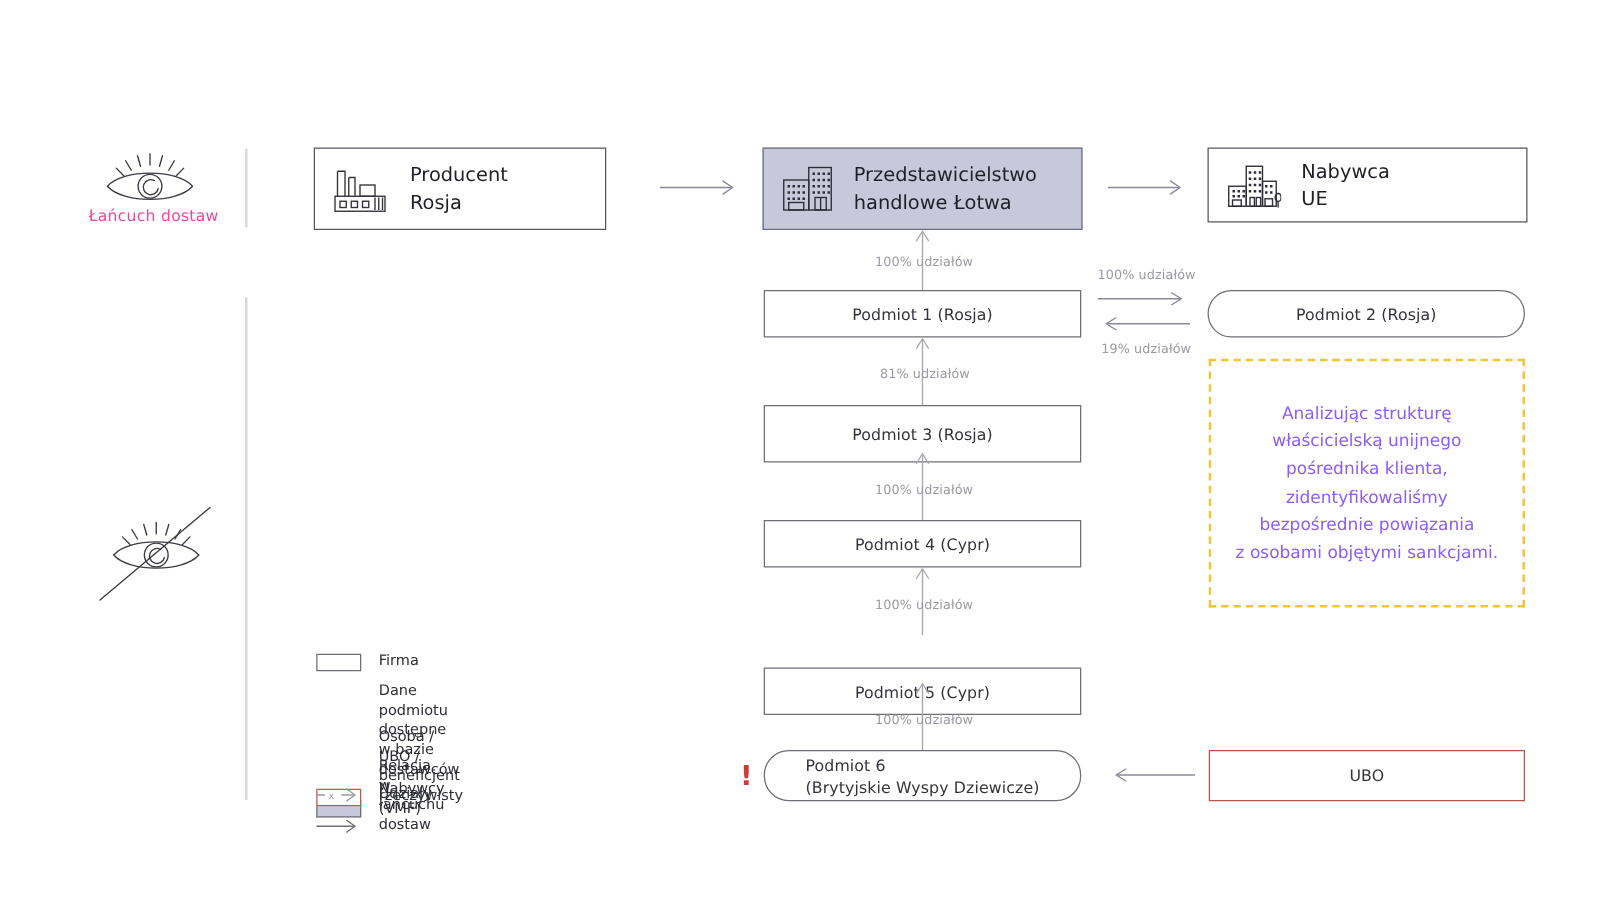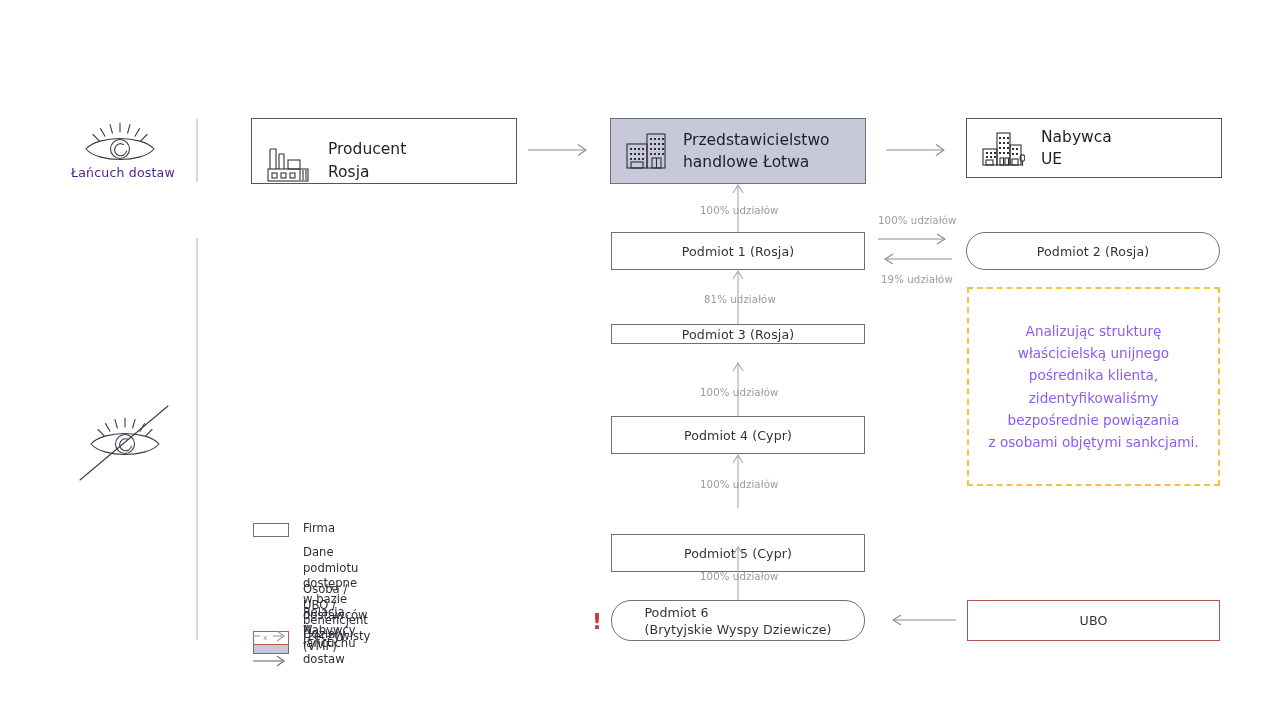--- a/index.html
+++ b/index.html
@@ -19,21 +19,21 @@
     position: absolute;
     width: 2px;
     background: #d8d8d8;
   }
 
   
   .eye-wrap { position: absolute; }
   .eye-label {
     position: absolute;
     font-size: 12.5px;
-    color: #4c1d95;
+    color: #ec4899;
     letter-spacing: .2px;
     white-space: nowrap;
   }
 
   
   .role-box {
     position: absolute;
     border: 1px solid #55555f;
     background: #ffffff;
     display: flex;
@@ -168,21 +168,21 @@
         <path d="M27.5 23.6 L32 31.2"></path>
         <path d="M20 29.5 L26 35.6"></path>
         <path d="M57 19.6 L54.6 28"></path>
         <path d="M66.5 23.6 L62 31.2"></path>
         <path d="M74 29.5 L68 35.6"></path>
         <path d="M2 80 L90 6"></path>
       </g>
     </svg>
   </div>
 
-  <div class="role-box" style="left:251px; top:118px; width:266px; height:66px;align-items:flex-end;">
+  <div class="role-box" style="left:251px; top:118px; width:234px; height:66px;">
     <svg class="role-icon" width="46" height="40" viewBox="0 0 46 40">
       <g stroke="#33333c" stroke-width="1.1" fill="none">
         <path d="M4 6 L4 26 M4 6 L10 6 L10 26"></path>
         <path d="M13 11 L13 26 M13 11 L18 11 L18 26"></path>
         <rect x="22" y="17" width="12" height="9"></rect>
         <rect x="2" y="26" width="40" height="12"></rect>
         <rect x="6" y="30" width="5" height="5"></rect>
         <rect x="15" y="30" width="5" height="5"></rect>
         <rect x="24" y="30" width="5" height="5"></rect>
         <path d="M34 27 L34 37 M37 27 L37 37 M40 27 L40 37"></path>
@@ -305,21 +305,21 @@
   </div>
 
   <svg class="abs" style="left:730px; top:270px;" width="16" height="54" viewBox="0 0 16 54">
     <g stroke="#a8a8b2" stroke-width="1.1" fill="none">
       <path d="M8 54 L8 2"></path>
       <path d="M3 9 L8 1 L13 9"></path>
     </g>
   </svg>
   <div class="pct" style="left:704px; top:294px;">81% udziałów</div>
 
-  <div class="entity-box" style="left:611px; top:324px; width:254px; height:20px;">
+  <div class="entity-box" style="left:611px; top:324px; width:254px; height:46px;">
     <span class="entity-label">Podmiot  3 (Rosja)</span>
   </div>
 
   <svg class="abs" style="left:730px; top:362px;" width="16" height="54" viewBox="0 0 16 54">
     <g stroke="#a8a8b2" stroke-width="1.1" fill="none">
       <path d="M8 54 L8 2"></path>
       <path d="M3 9 L8 1 L13 9"></path>
     </g>
   </svg>
   <div class="pct" style="left:700px; top:387px;">100% udziałów</div>

